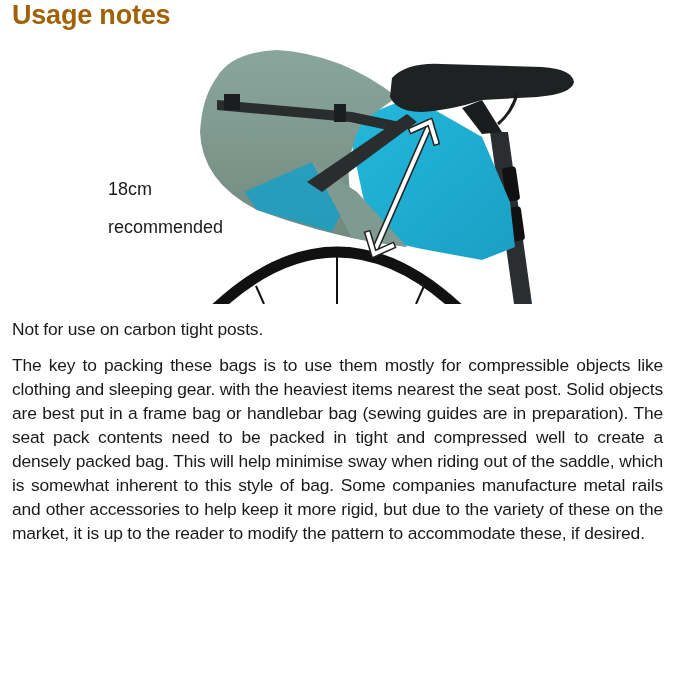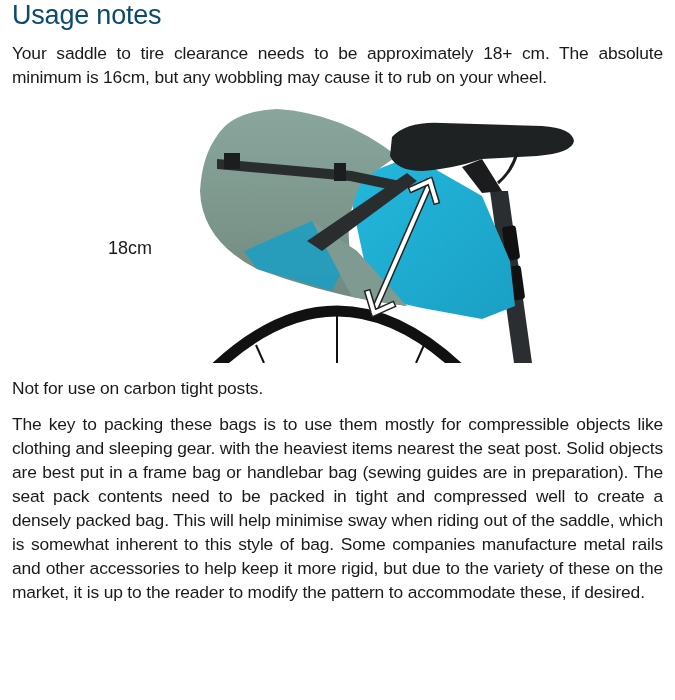--- a/index.html
+++ b/index.html
@@ -18,24 +18,24 @@
     .page {
       position: absolute;
       left: 12px;
       top: 0;
       width: 651px;
     }
     h1 {
       margin: 0;
       padding-top: 0;
       font-size: 27px;
-      font-weight: normal;
+      font-weight: bold;
       line-height: 30px;
       letter-spacing: -0.2px;
-      color: #0c4a6e;
+      color: #a16207;
     }
     p {
       margin: 0;
       font-size: 17.4px;
       line-height: 24px;
       text-align: justify;
       letter-spacing: -0.15px;
     }
     .p1 { margin-top: 11px; }
     .figure {
@@ -55,21 +55,20 @@
     .p2 { margin-top: 13px; }
     .p3 { margin-top: 10px; }
     .p4 { margin-top: 12px; }
   </style>
 </head>
 <body>
 
 <div class="page">
   <h1>Usage notes</h1>
 
-  <p class="p1">Your saddle to tire clearance needs to be approximately 18+ cm. The absolute minimum is 16cm, but any wobbling may cause it to rub on your wheel.</p>
 
   <div class="figure">
     <svg width="651" height="262" viewBox="0 0 651 262">
       <defs>
         <clipPath id="figclip">
             <rect x="0" y="0" width="651" height="262"></rect>
           </clipPath>
         <linearGradient id="greyGrad" x1="0" y1="0" x2="0" y2="1">
           <stop offset="0" stop-color="#8aa69c"></stop>
           <stop offset="1" stop-color="#71897f"></stop>
@@ -113,19 +112,20 @@
           <line x1="362" y1="210" x2="418" y2="82" stroke="#222" stroke-width="7"></line>
           <line x1="362" y1="210" x2="418" y2="82" stroke="#fff" stroke-width="4"></line>
           <path d="M 418 80 L 400 88 M 418 80 L 424 100" stroke="#222" stroke-width="7" fill="none" stroke-linecap="square"></path>
           <path d="M 418 80 L 400 88 M 418 80 L 424 100" stroke="#fff" stroke-width="4" fill="none" stroke-linecap="square"></path>
           <path d="M 362 212 L 356 192 M 362 212 L 380 204" stroke="#222" stroke-width="7" fill="none" stroke-linecap="square"></path>
           <path d="M 362 212 L 356 192 M 362 212 L 380 204" stroke="#fff" stroke-width="4" fill="none" stroke-linecap="square"></path>
         </g>
       </g>
     </svg>
     <div class="fig-label" style="left:96px; top:128px;">18cm</div>
+    <div class="fig-label" style="left:96px; top:166px;">recommended</div>
   </div>
 
   <p class="p2">Not for use on carbon tight posts.</p>
 
 
   <p class="p4">The key to packing these bags is to use them mostly for compressible objects like clothing and sleeping gear. with the heaviest items nearest the seat post. Solid objects are best put in a frame bag or handlebar bag (sewing guides are in preparation). The seat pack contents need to be packed in tight and compressed well to create a densely packed bag. This will help minimise sway when riding out of the saddle, which is somewhat inherent to this style of bag. Some companies manufacture metal rails and other accessories to help keep it more rigid, but due to the variety of these on the market, it is up to the reader to modify the pattern to accommodate these, if desired.</p>
 </div>
 
 </body></html>

